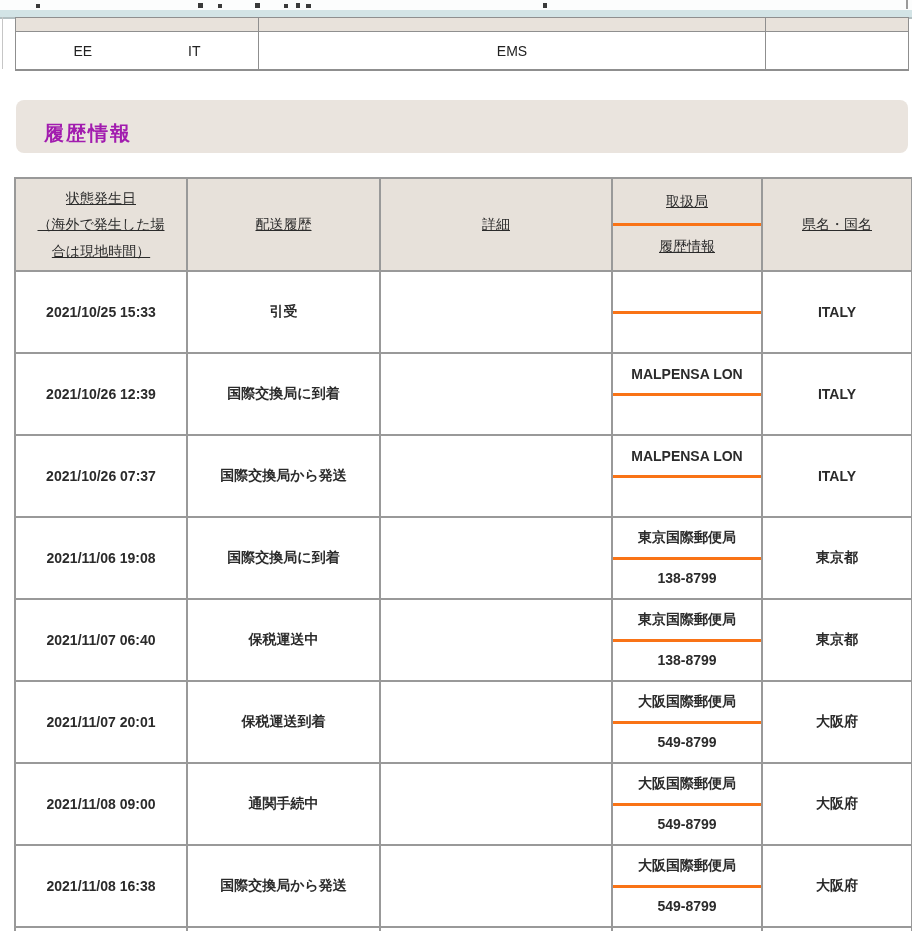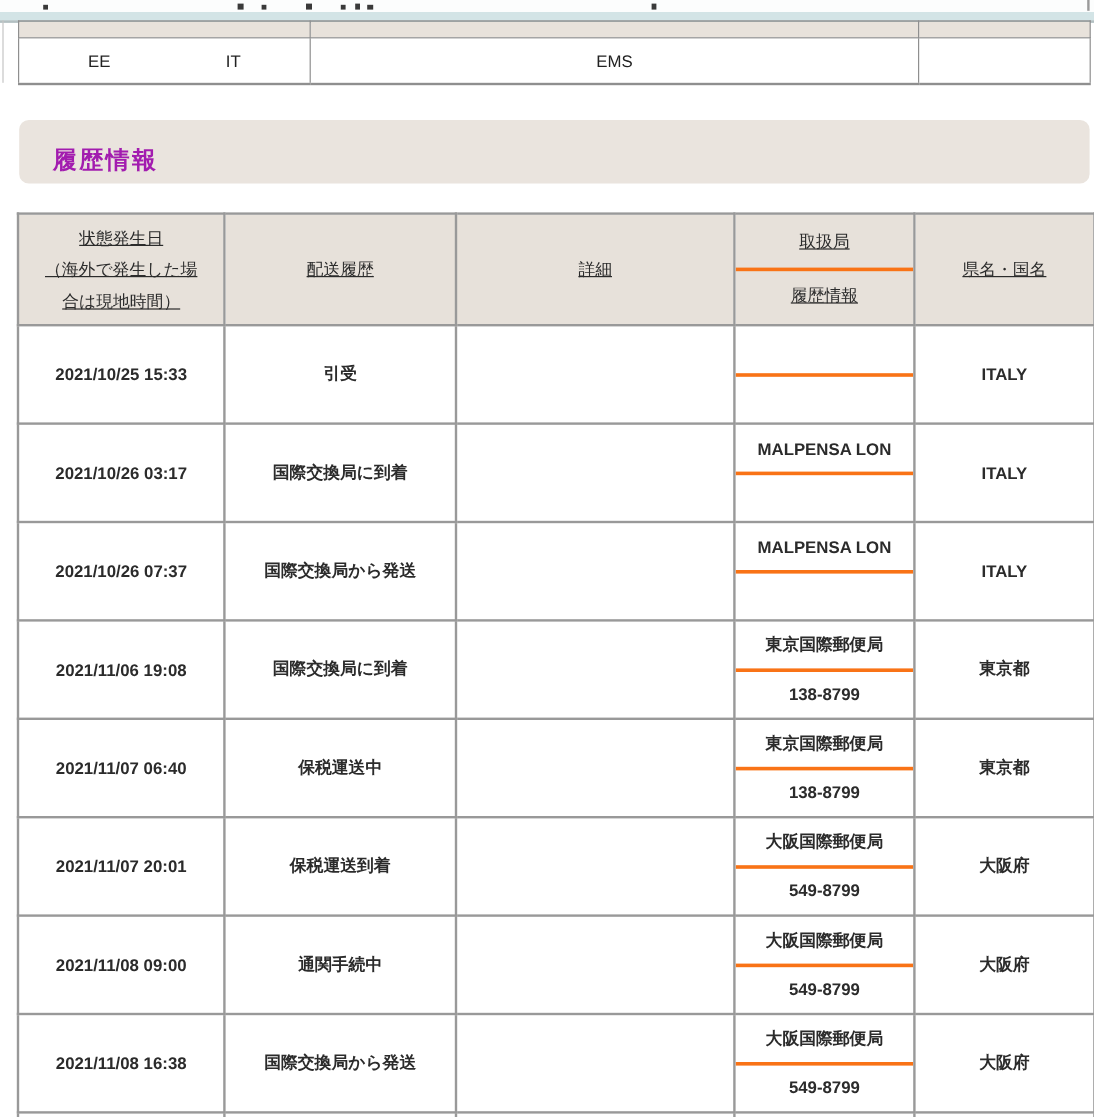--- a/index.html
+++ b/index.html
@@ -224,21 +224,21 @@
     <td>
       <div class="office-stack">
         <div class="half top"></div>
         <div class="half"></div>
       </div>
     </td>
     <td>ITALY</td>
   </tr>
 
   <tr>
-    <td>2021/10/26 03:17</td>
+    <td>2021/10/26 12:39</td>
     <td>国際交換局に到着</td>
     <td></td>
     <td>
       <div class="office-stack">
         <div class="half top">MALPENSA LON</div>
         <div class="half"></div>
       </div>
     </td>
     <td>ITALY</td>
   </tr>

